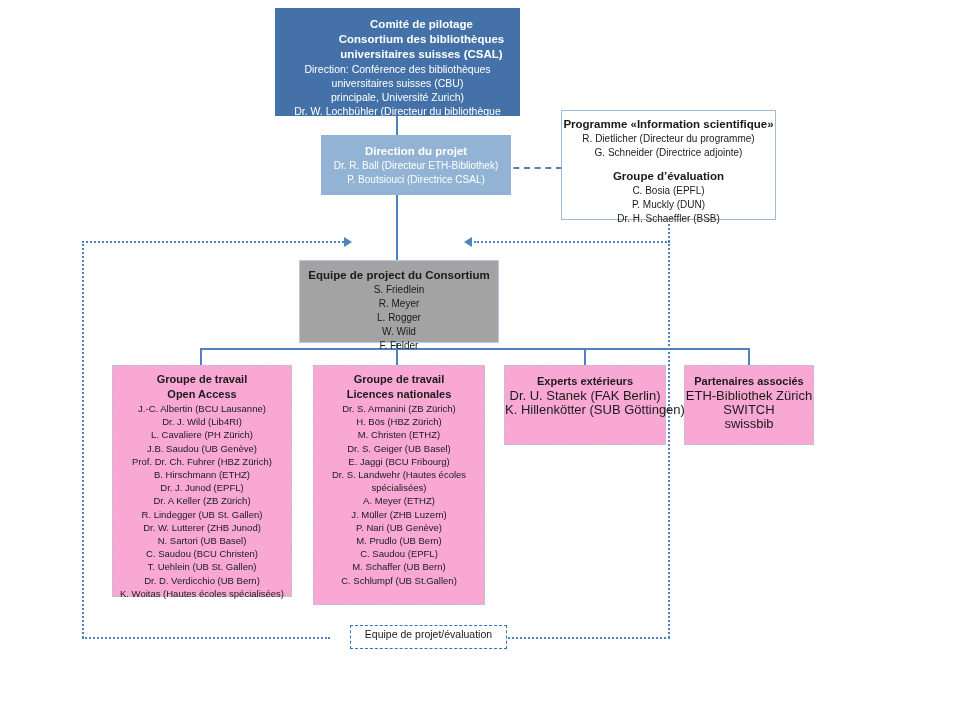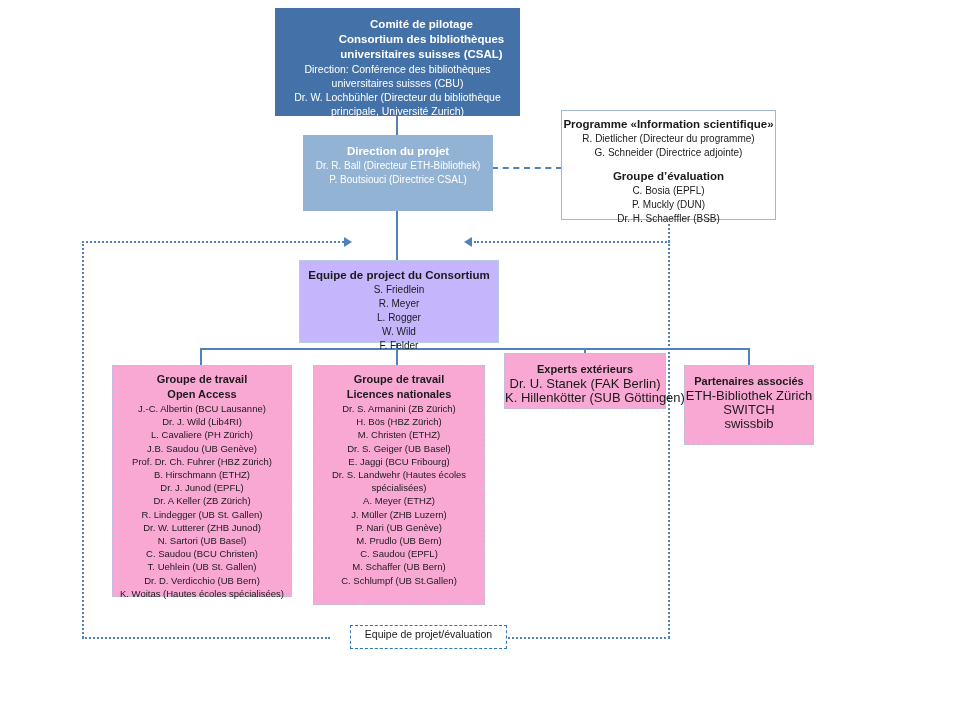--- a/index.html
+++ b/index.html
@@ -18,21 +18,21 @@
   
   .box-dark{
     background:#4472a8;color:#ffffff;border:1px solid #4472a8;
   }
   .box-dark .title{color:#ffffff;}
   .box-mid{
     background:#93b3d4;color:#ffffff;border:1px solid #93b3d4;
   }
   .box-mid .title{color:#ffffff;}
   .box-light{
-    background:#c4b5fd;color:#1a1a1a;border:1px solid #b8cce4;
+    background:#a3a3a3;color:#1a1a1a;border:1px solid #b8cce4;
   }
 
   
   .box-outline{
     background:#ffffff;border:1px solid #9fb8d4;
   }
   .box-dashed{
     background:#f9a8d4;border:1px dashed #b0c4de;
   }
   .box-dashed-strong{
@@ -114,26 +114,26 @@
 
   <div class="box box-dark" style="left:275px;top:8px;width:245px;height:108px;">
     <div class="t-steer-title pad-top-8">
       <div class="title line">Comité de pilotage</div>
       <div class="title line">Consortium  des bibliothèques</div>
       <div class="title line">universitaires suisses (CSAL)</div>
     </div>
     <div class="t-steer-sub">
       <div class="line">Direction: Conférence des bibliothèques</div>
       <div class="line">universitaires suisses (CBU)</div>
+      <div class="line">principale, Université Zurich)</div>
       <div class="line">Dr. W. Lochbühler (Directeur du bibliothèque</div>
-      <div class="line">principale, Université Zurich)</div>
-    </div>
-  </div>
-
-  <div class="box box-mid" style="left:303px;top:135px;width:190px;height:76px;">
+    </div>
+  </div>
+
+  <div class="box box-mid" style="left:321px;top:135px;width:190px;height:60px;">
     <div class="t-dir-title pad-top-8">
       <div class="title line">Direction du projet</div>
     </div>
     <div class="t-dir-sub">
       <div class="line">Dr. R. Ball (Directeur ETH-Bibliothek)</div>
       <div class="line">P. Boutsiouci (Directrice CSAL)</div>
     </div>
   </div>
 
   <div class="box box-outline" style="left:561px;top:110px;width:215px;height:110px;">
@@ -208,21 +208,21 @@
       <div class="line">A. Meyer (ETHZ)</div>
       <div class="line">J. Müller (ZHB Luzern)</div>
       <div class="line">P. Nari (UB Genève)</div>
       <div class="line">M. Prudlo (UB Bern)</div>
       <div class="line">C. Saudou (EPFL)</div>
       <div class="line">M. Schaffer (UB Bern)</div>
       <div class="line">C. Schlumpf (UB St.Gallen)</div>
     </div>
   </div>
 
-  <div class="box box-dashed" style="left:504px;top:353px;width:162px;height:56px;">
+  <div class="box box-dashed" style="left:504px;top:365px;width:162px;height:80px;">
     <div class="t-side-title pad-top-8">
       <div class="title line">Experts extérieurs</div>
     </div>
     <div class="t-side-sub">
       <div class="line">Dr. U. Stanek (FAK Berlin)</div>
       <div class="line">K. Hillenkötter (SUB Göttingen)</div>
     </div>
   </div>
 
   <div class="box box-dashed" style="left:684px;top:365px;width:130px;height:80px;">

